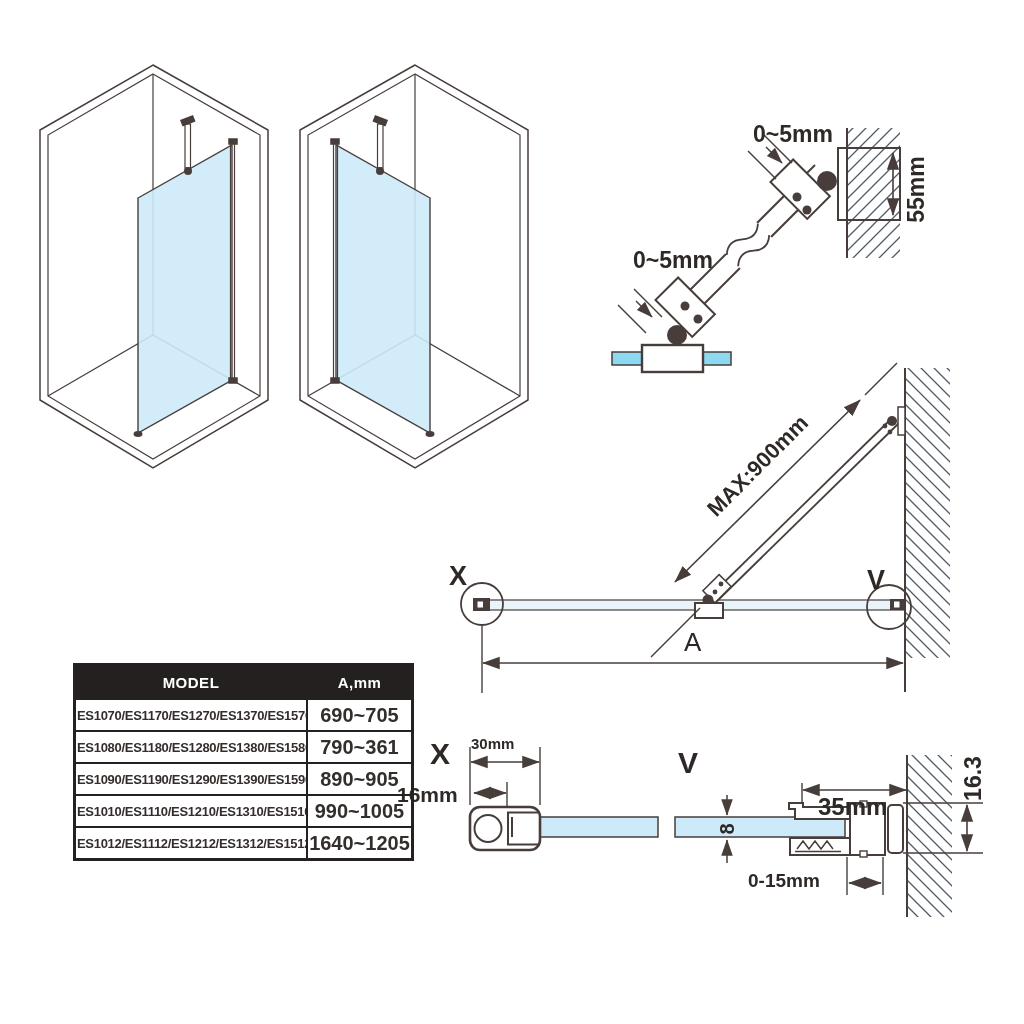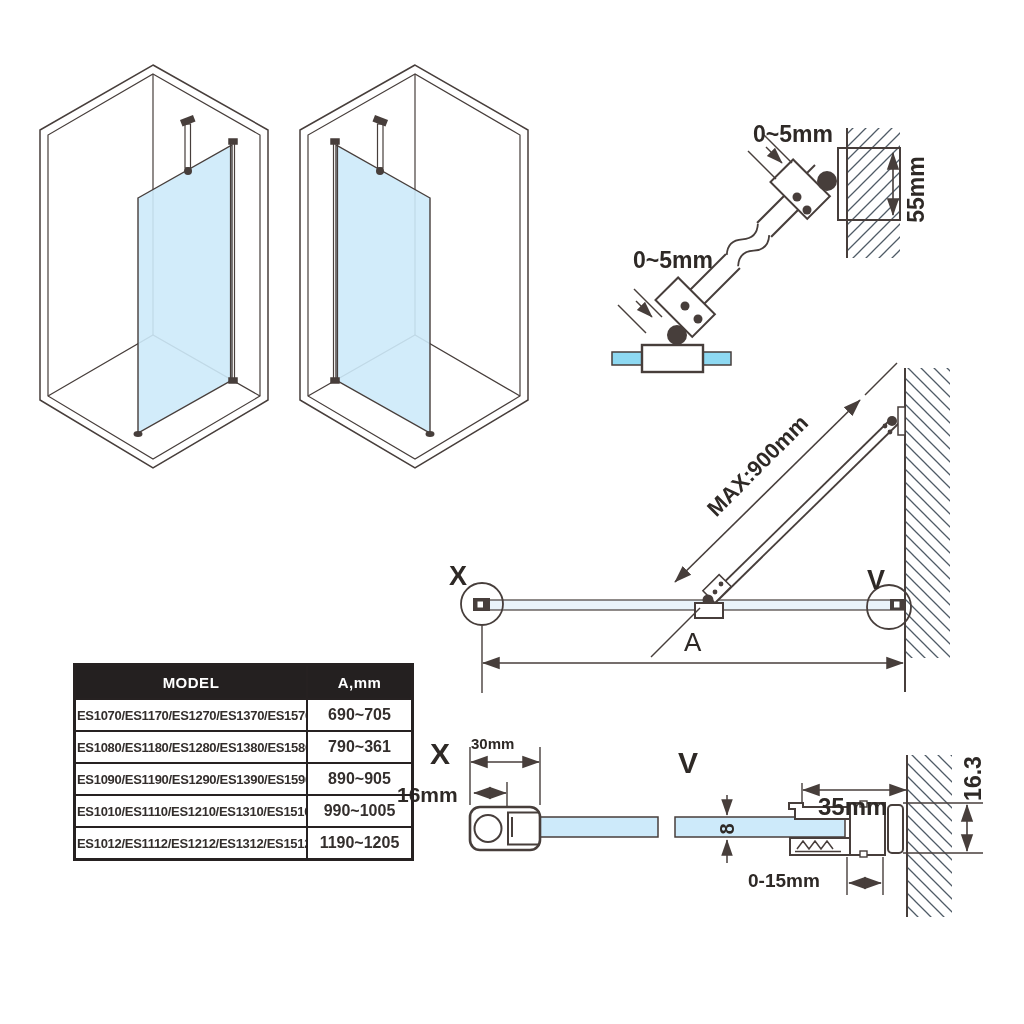--- a/index.html
+++ b/index.html
@@ -10,21 +10,21 @@
   .rot90{transform:rotate(-90deg);transform-origin:center;}
   .rot45{transform:rotate(-45deg);transform-origin:center;}
   
   #model-table{position:absolute;left:42px;top:663px;width:341px;border-collapse:collapse;
                border:3px solid #262121;table-layout:fixed;margin-left:31px;}
   #model-table th{background:#242020;color:#ffffff;font-size:15px;font-weight:bold;
                   height:30px;border:2px solid #262121;letter-spacing:.5px;text-align:center;}
   #model-table td{border:2px solid #262121;height:28px;text-align:center;color:#332e2c;
                   font-weight:bold;overflow:hidden;}
   #model-table td.model{font-size:13px;letter-spacing:-0.3px;}
-  #model-table td.val{font-size:16px;}
+  #model-table td.val{font-size:20px;}
   .c1{width:229px;} .c2{width:104px;}
   line,path,rect,circle,polyline,polygon{vector-effect:none;}
 </style>
 </head>
 <body>
 
 <div id="canvas">
 
   <svg width="0" height="0">
     <defs>
@@ -237,18 +237,18 @@
       <tr>
         <td class="model">ES1090/ES1190/ES1290/ES1390/ES1590</td>
         <td class="val">890~905</td>
       </tr>
       <tr>
         <td class="model">ES1010/ES1110/ES1210/ES1310/ES1510</td>
         <td class="val">990~1005</td>
       </tr>
       <tr>
         <td class="model">ES1012/ES1112/ES1212/ES1312/ES1512</td>
-        <td class="val">1190~1205</td>
+        <td class="val">1640~1205</td>
       </tr>
     </tbody>
   </table>
 
 </div>
 
 </body></html>

